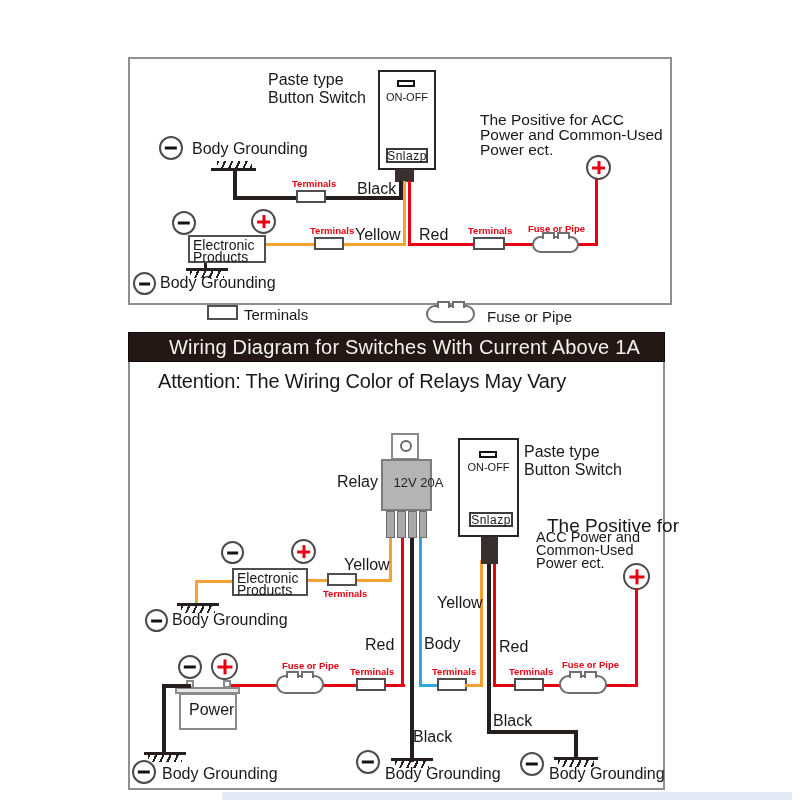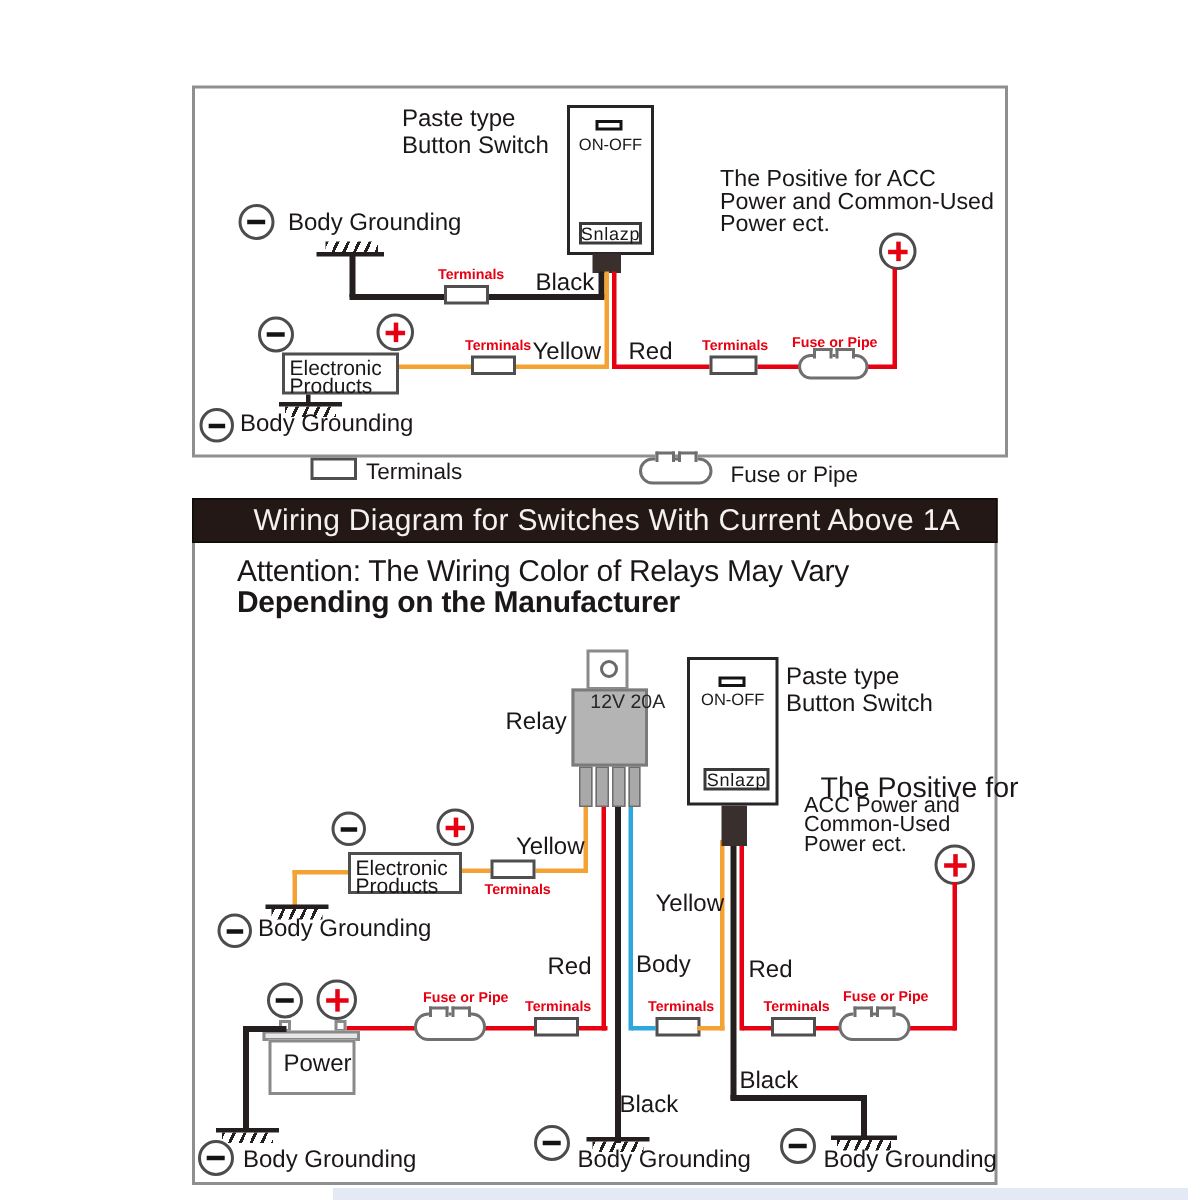--- a/index.html
+++ b/index.html
@@ -136,26 +136,25 @@
     <div class="ftab" style="left:9px;"></div>
     <div class="ftab" style="left:24px;"></div>
   </div>
   <div class="t" style="left:487px;top:309px;font-size:15px;">Fuse or Pipe</div>
 
   <div class="frame" style="left:128px;top:332px;width:537px;height:458px;"></div>
   <div class="banner" style="left:128px;top:332px;width:537px;height:30px;padding-left:16px;">
     <span>Wiring Diagram for Switches With Current Above 1A</span>
   </div>
   <div class="t" style="left:158px;top:371px;font-size:20px;font-weight:400;letter-spacing:-0.2px;">Attention: The Wiring Color of Relays May Vary</div>
-  <div class="t" style="left:158px;top:392px;font-size:20px;font-weight:600;letter-spacing:-0.2px;">Depending on the Manufacturer</div>
 
   <div class="relay-tab" style="left:391px;top:433px;width:28px;height:27px;"></div>
   <div class="relay-hole" style="left:400px;top:440px;width:12px;height:12px;"></div>
   <div class="relay-body" style="left:381px;top:459px;width:51px;height:52px;">
-    <span class="t" style="position:static;font-size:13px;color:#262626;padding-left:24px;">12V 20A</span>
+    <span class="t" style="position:static;font-size:13px;margin-top:15px;color:#262626;padding-left:24px;">12V 20A</span>
   </div>
   <div class="t" style="left:337px;top:474px;font-size:16px;">Relay</div>
   <div class="relay-pin" style="left:386px;top:511px;width:9px;height:27px;"></div>
   <div class="relay-pin" style="left:397px;top:511px;width:9px;height:27px;"></div>
   <div class="relay-pin" style="left:408px;top:511px;width:9px;height:27px;"></div>
   <div class="relay-pin" style="left:419px;top:511px;width:8px;height:27px;"></div>
 
   <div class="wire w-y" style="left:389px;top:538px;width:3px;height:44px;"></div>
   <div class="wire w-r" style="left:401px;top:538px;width:3px;height:149px;"></div>
   <div class="wire w-k" style="left:410px;top:538px;width:4px;height:224px;"></div>

